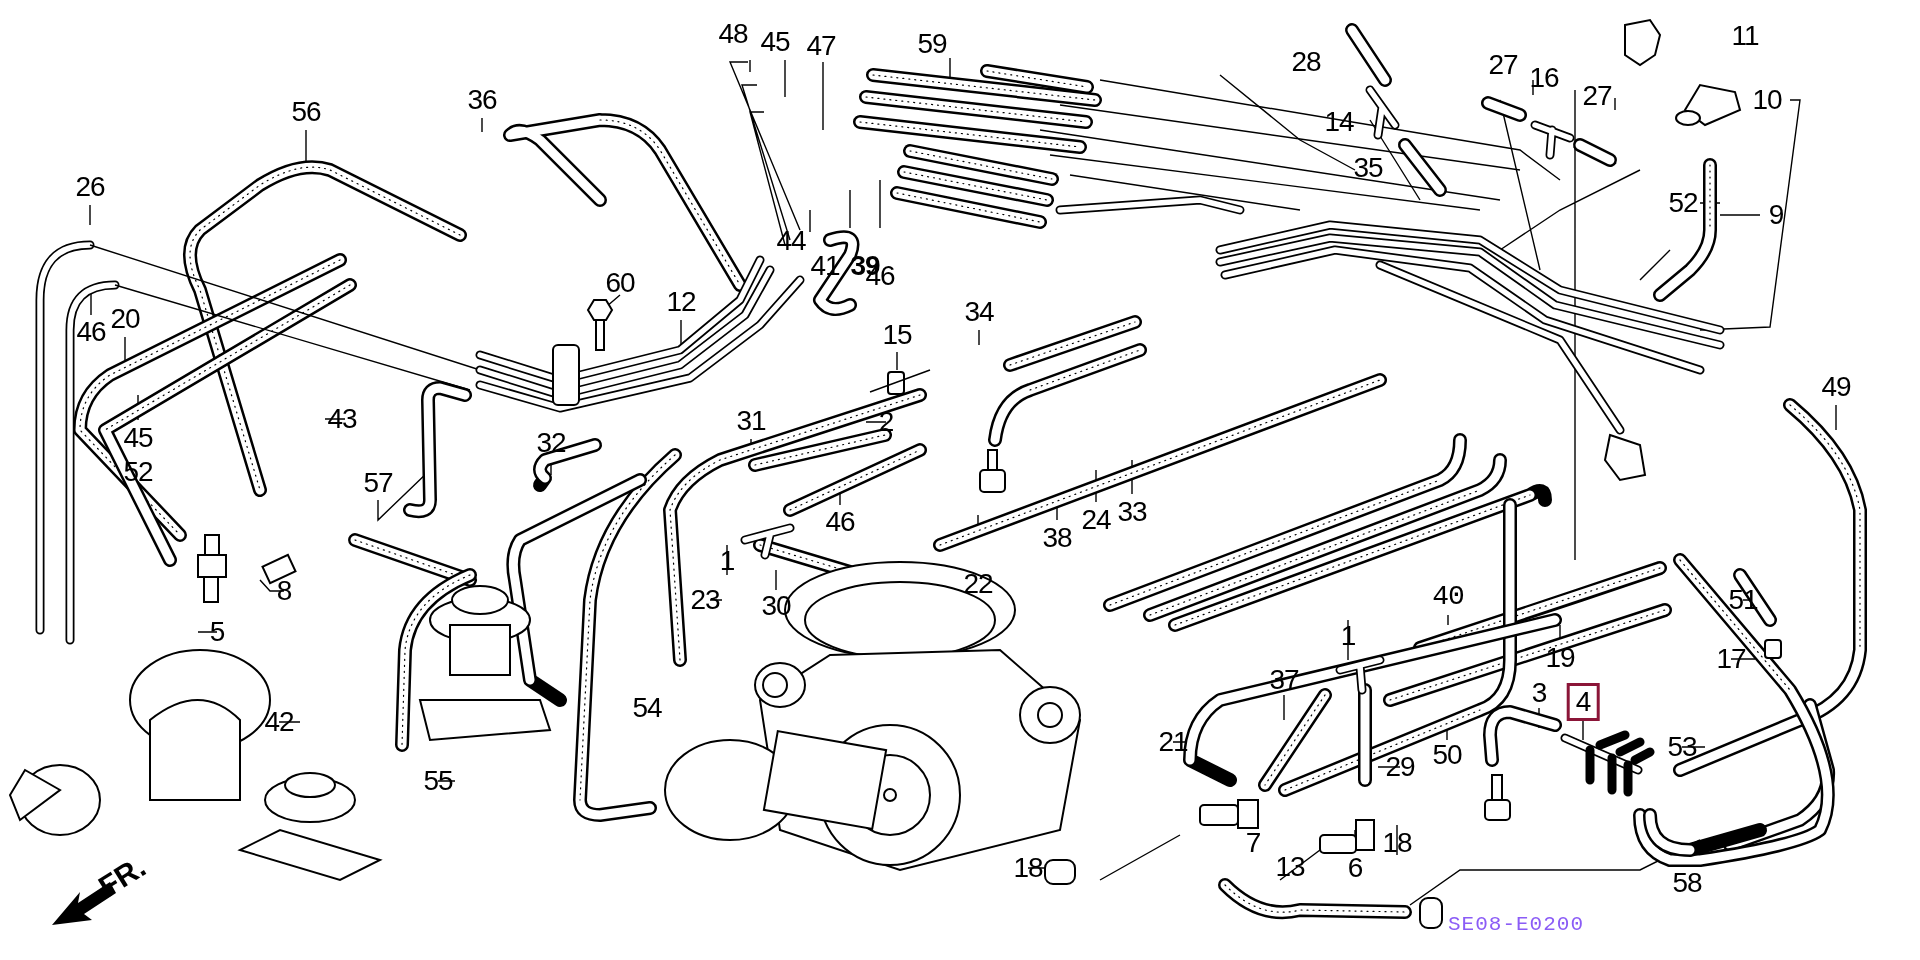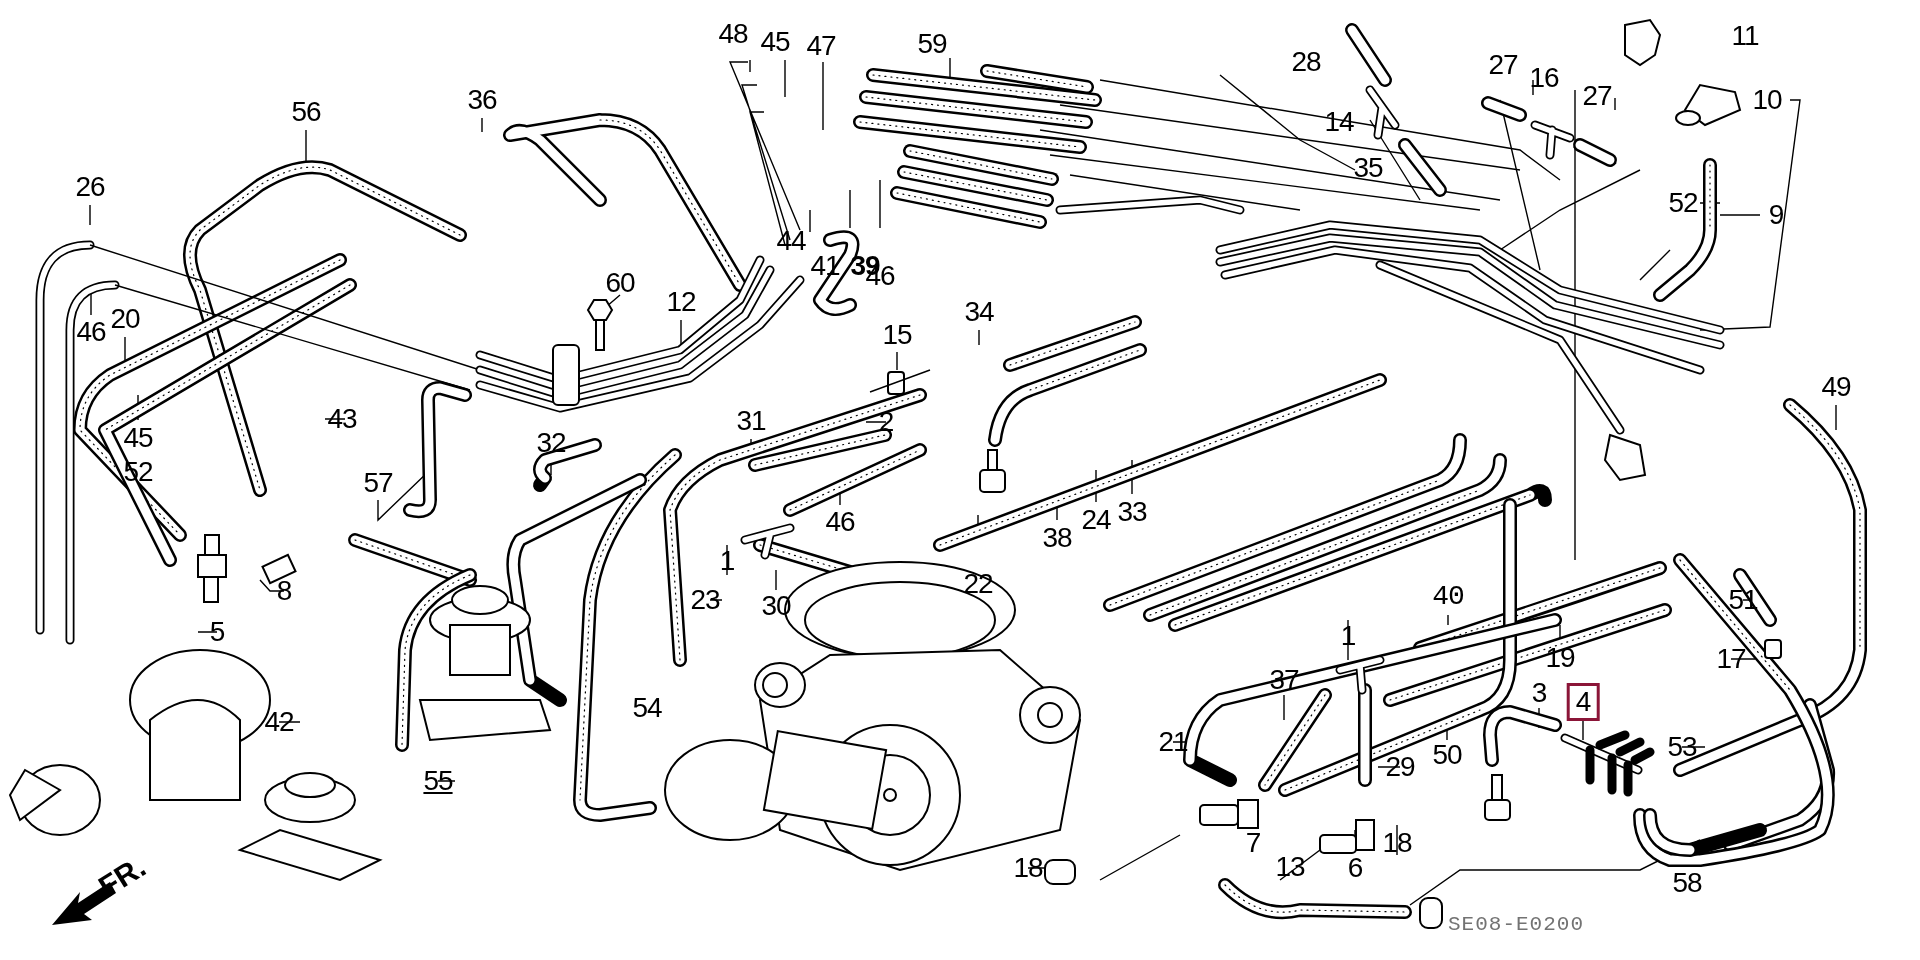--- a/index.html
+++ b/index.html
@@ -7,21 +7,21 @@
     #diagram { position: absolute; left: 0; top: 0; width: 1920px; height: 960px; }
     .hose { fill: none; stroke: #000; stroke-width: 14; stroke-linecap: round; stroke-linejoin: round; }
     .hose-in { fill: none; stroke: #fff; stroke-width: 9; stroke-linecap: round; stroke-linejoin: round; }
     .hose-dot { fill: none; stroke: #000; stroke-width: 1.2; stroke-dasharray: 1 5; stroke-linecap: round; }
     .thin { fill: none; stroke: #000; stroke-width: 1.4; }
     .pipe { fill: none; stroke: #000; stroke-width: 9; stroke-linecap: round; stroke-linejoin: round; }
     .pipe-in { fill: none; stroke: #fff; stroke-width: 5.5; stroke-linecap: round; stroke-linejoin: round; }
     .part { fill: #fff; stroke: #000; stroke-width: 2; }
     .callout-label { position: absolute; font-family: "Liberation Sans", sans-serif; font-size: 28px; color: #000; line-height: 1; transform: translate(-50%, -50%); white-space: nowrap; letter-spacing: -1px; cursor: pointer; }
     .callout-label.highlighted { border: 3px solid #8b1538; padding: 2px 6px; background: #fff; }
-    .ref-code { position: absolute; left: 1448px; top: 913px; font-family: "Liberation Mono", monospace; font-size: 21px; letter-spacing: 1px; color: #737373; }
+    .ref-code { position: absolute; left: 1448px; top: 913px; font-family: "Liberation Mono", monospace; font-size: 21px; letter-spacing: 1px; color: #8b5cf6; }
     .fr-label { position: absolute; left: 98px; top: 860px; font-family: "Liberation Sans", sans-serif; font-weight: bold; font-size: 30px; transform: rotate(-32deg); color: #000; }
   </style>
 </head>
 <body>
 
 <svg id="diagram" viewBox="0 0 1920 960" xmlns="http://www.w3.org/2000/svg">
 
   <g>
     <path class="thin" d="M750 60 L750 72 M785 60 L785 97 M823 62 L823 130 M950 58 L950 82 M810 232 L810 210 M850 228 L850 190 M880 228 L880 180"></path>
     <path class="thin" d="M748 62 L730 62 L800 230 M757 85 L742 85 L790 240 M764 112 L750 112 L785 245"></path>
@@ -479,21 +479,21 @@
     <div class="callout-label" style="left: 1731px; top: 659px;">17</div>
     <div class="callout-label" style="left: 1284px; top: 680px;">37</div>
     <div class="callout-label" style="left: 647px; top: 708px;">54</div>
     <div class="callout-label" style="left: 1539px; top: 693px;">3</div>
     <div class="callout-label highlighted" style="left: 1583px; top: 702px; border-color: rgb(139, 21, 56);">4</div>
     <div class="callout-label" style="left: 279px; top: 722px;">42</div>
     <div class="callout-label" style="left: 1173px; top: 742px;">21</div>
     <div class="callout-label" style="left: 1682px; top: 747px;">53</div>
     <div class="callout-label" style="left: 1400px; top: 767px;">29</div>
     <div class="callout-label" style="left: 1447px; top: 755px;">50</div>
-    <div class="callout-label" style="left: 438px; top: 781px; text-decoration: underline;">55</div>
+    <div class="callout-label" style="left: 438px; top: 781px;">55</div>
     <div class="callout-label" style="left: 1028px; top: 868px;">18</div>
     <div class="callout-label" style="left: 1253px; top: 843px;">7</div>
     <div class="callout-label" style="left: 1355px; top: 868px;">6</div>
     <div class="callout-label" style="left: 1397px; top: 843px;">18</div>
     <div class="callout-label" style="left: 1290px; top: 867px;">13</div>
     <div class="callout-label" style="left: 1687px; top: 883px;">58</div>
   </div>
 
 <div class="ref-code">SE08-E0200</div>
 

